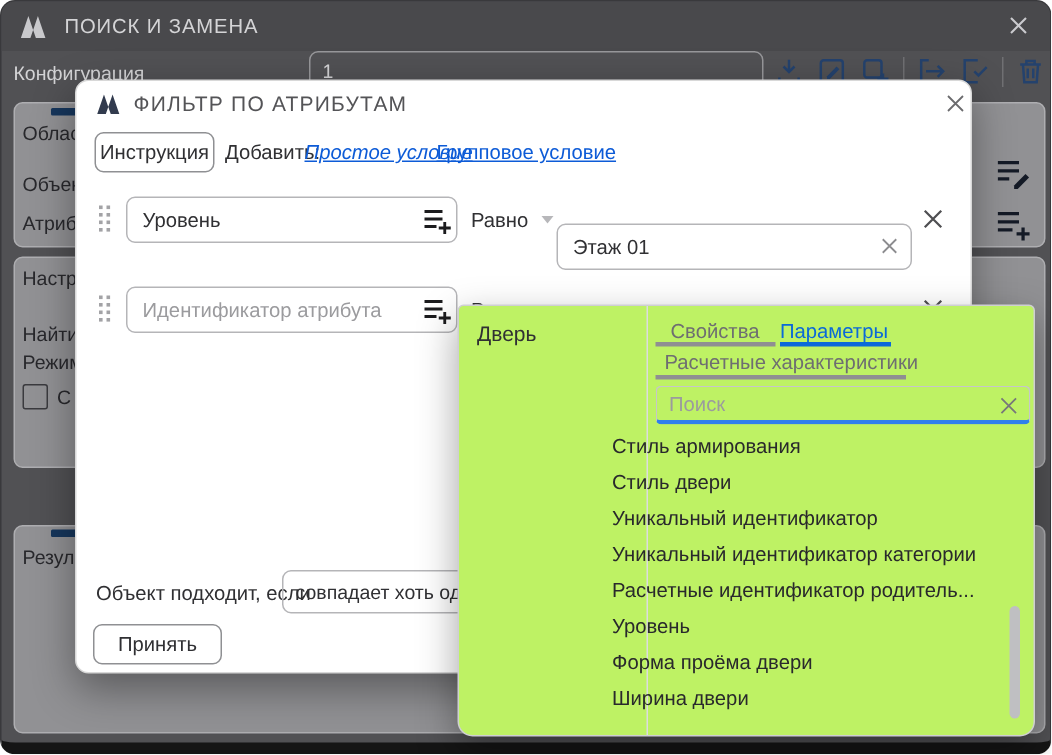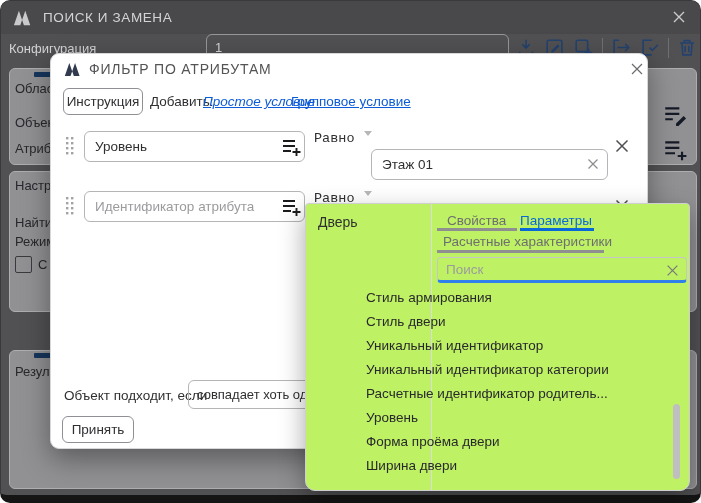--- a/index.html
+++ b/index.html
@@ -45,56 +45,56 @@
   .m-link { position:absolute; top:40px; font-size:13.5px; color:#0d5bd7; text-decoration:underline; cursor:pointer; white-space:nowrap; }
   .link1 { left:152px;font-style:italic; } .link2 { left:240px; }
 
   .frow { position:absolute; left:0; width:100%; height:31px; }
   .frow1 { top:77px; } .frow2 { top:121px;margin-top:16px; }
   .drag { position:absolute; left:14px; top:5px; cursor:grab; }
   .attr-input { position:absolute; left:33px; top:0; width:221px; height:31px; border:1px solid #b5b5b8;
                 border-radius:6px; font-size:13.5px; color:#303033; padding:0 30px 0 10px; font-family:inherit; }
   .attr-input::placeholder { color:#9b9b9e; }
   .listplus-in { position:absolute; left:230px; top:6px; cursor:pointer; }
-  .op-box { position:absolute; left:263px; top:0; height:31px; display:flex; gap:9px; cursor:pointer;font-family:Liberation Mono, monospace; }
+  .op-box { position:absolute; left:263px; top:0; height:31px; display:flex; align-items:center; gap:9px; cursor:pointer; }
   .op-text { font-size:13.5px; color:#303033; }
   .caret { width:0; height:0; border-left:4.5px solid transparent; border-right:4.5px solid transparent;
            border-top:5px solid #b7b7ba; }
   .val-wrap { position:absolute; left:320px; top:18px; width:237px; height:31px; }
   .val-input { width:100%; height:100%; border:1px solid #b5b5b8; border-radius:6px; font-size:13.5px;
                color:#303033; padding:0 28px 0 10px; font-family:inherit; }
   .clear-x { position:absolute; right:9px; top:9px; cursor:pointer; }
   .row-x { position:absolute; left:563px; top:7px; cursor:pointer; }
 
   .foot-label { position:absolute; left:13px; top:334px; font-size:13.5px; color:#303033; }
   .foot-select { position:absolute; left:137px; top:326px; width:172px; height:29px; border:1px solid #b5b5b8;
                  border-radius:6px; display:flex; align-items:center; padding:0 8px; font-size:13px;
                  color:#303033; white-space:nowrap; overflow:hidden; cursor:pointer; }
-  .btn-accept { position:absolute; left:11px; top:362px; width:72px; height:27px; }
+  .btn-accept { position:absolute; left:11px; top:362px; width:86px; height:27px; }
 
   
   .picker { position:absolute; left:305px; top:203px; width:385px; height:288px; background:#bef264;
             border:1px solid #cfcfd2; border-radius:4px 4px 10px 10px;
             box-shadow:0 10px 26px rgba(0,0,0,.35); z-index:10; }
   .pk-cat { position:absolute; left:12px; top:10px; font-size:14px; color:#303033; cursor:pointer; }
   .pk-div { position:absolute; left:125px; top:0; bottom:0; width:1px; background:#dcdcdf; }
   .pk-tab { position:absolute; top:9px; font-size:13.5px; cursor:pointer; white-space:nowrap; }
   .pk-tab1 { left:141px; color:#6e6e71; } .pk-tab2 { left:214px; color:#0a69d9; }
   .pk-underline { position:absolute; top:24px; height:3px; }
   .pk-ug { left:131px; width:80px; background:#8f8f92; } .pk-ub { left:214px; width:74px; background:#0a69d9; }
   .pk-subtab { position:absolute; left:137px; top:30px; font-size:13.5px; color:#6e6e71; cursor:pointer; white-space:nowrap; }
   .pk-subline { position:absolute; left:131px; top:46px; width:167px; height:3px; background:#8f8f92; }
   .pk-search { position:absolute; left:131px; top:53px; width:250px; height:26px; border:1px solid #c6c6c9;
                border-bottom:3px solid #2f80ed; border-radius:4px; }
   .pk-search input { width:100%; height:100%; border:none; outline:none; font-size:13.5px; color:#303033;
                      padding:0 26px 0 8px; font-family:inherit; background:transparent; }
   .pk-search input::placeholder { color:#9b9b9e; }
   .pk-search .clear-x { right:7px; top:6px; }
   .pk-list { position:absolute; left:0; top:82px; width:100%; }
-  .pk-item { height:24px; line-height:24px; padding-left:60px; font-size:13.5px; color:#29292c;
+  .pk-item { height:24px; line-height:24px; padding-left:102px; font-size:13.5px; color:#29292c;
              cursor:pointer; white-space:nowrap; }
   .pk-thumb { position:absolute; left:367px; top:200px; width:7px; height:75px; background:#bfbfc2;
               border-radius:4px; cursor:pointer; }
 </style>
 </head>
 <body>
 
 <div class="stage">
 
   <div class="window">

